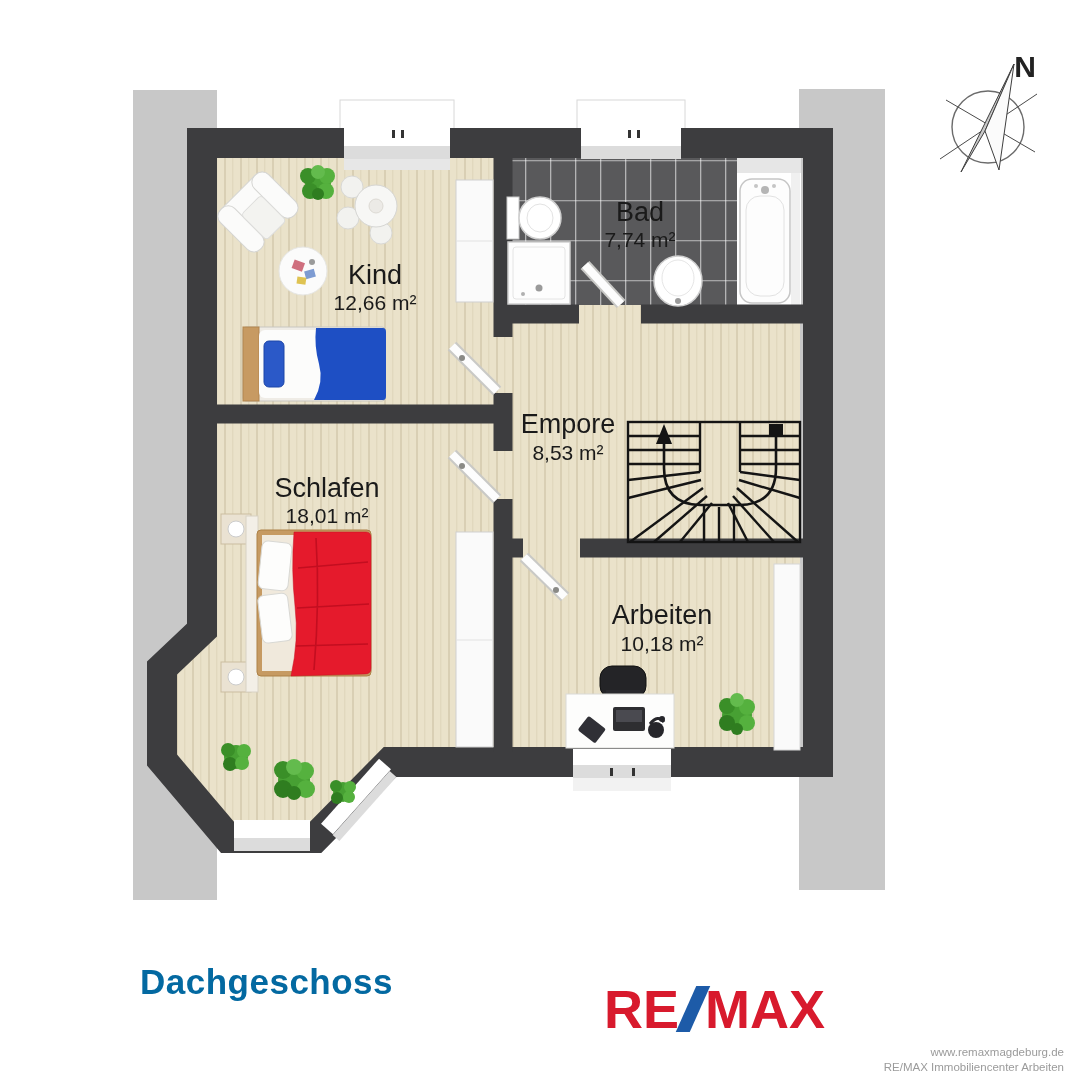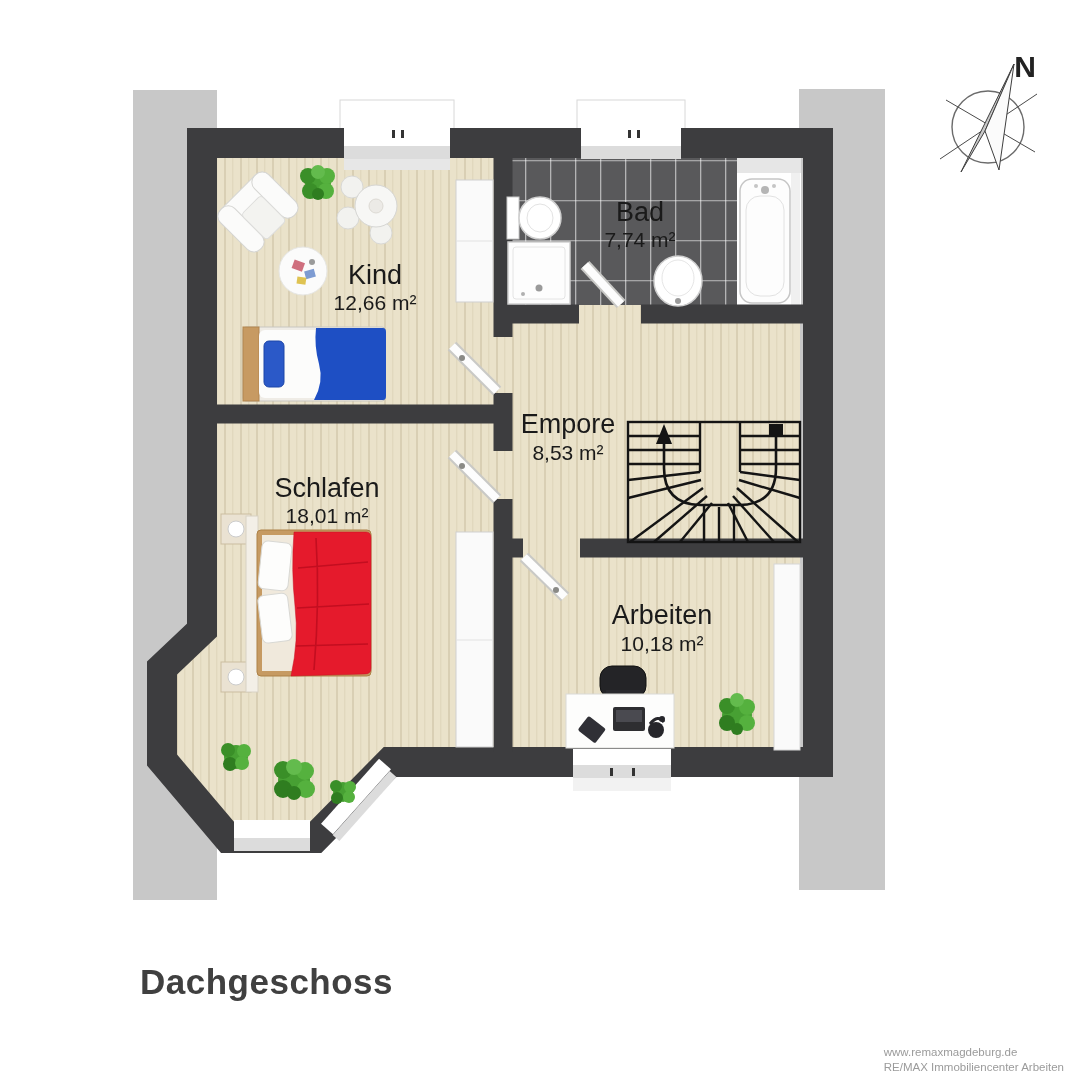--- a/index.html
+++ b/index.html
@@ -1,24 +1,24 @@
 <!DOCTYPE html>
 <html><head>
 <meta charset="utf-8">
 <style>
   html,body{margin:0;padding:0;background:#ffffff;}
   #stage{position:relative;width:1072px;height:1080px;background:#fff;overflow:hidden;
          font-family:"Liberation Sans",sans-serif;}
   #plan{position:absolute;left:0;top:0;}
   .room-name{font-size:27px;fill:#1a1a1a;}
   .room-area{font-size:21px;fill:#1a1a1a;}
-  #floor-title{position:absolute;left:140px;top:962px;font-size:35px;font-weight:bold;color:#404040;letter-spacing:0.5px;}
+  #floor-title{position:absolute;left:140px;top:962px;font-size:35px;font-weight:bold;color:#0369a1;letter-spacing:0.5px;}
   #logo{position:absolute;left:604px;top:978px;font-size:54px;font-weight:bold;color:#d81a2d;letter-spacing:0px;white-space:nowrap;}
   #logo .slash{display:inline-block;width:14px;height:46px;background:#1d5ba8;transform:skewX(-24deg);margin:0 5px 0 7px;vertical-align:-4px;}
-  #footer{position:absolute;right:8px;top:1045px;text-align:left;font-size:11.5px;line-height:1.32;color:#9b9b9b;}
+  #footer{position:absolute;right:8px;top:1045px;text-align:right;font-size:11.5px;line-height:1.32;color:#9b9b9b;}
   #compass-n{font-size:30px;font-weight:bold;fill:#222;}
 </style>
 </head>
 <body>
 
 <div id="stage">
 
 <svg id="plan" width="1072" height="1080" viewBox="0 0 1072 1080">
   <defs>
     <pattern id="wood" width="16" height="120" patternUnits="userSpaceOnUse">
@@ -279,19 +279,20 @@
     <line x1="940" y1="159" x2="1037" y2="94" stroke="#4a4a4a" stroke-width="1"></line>
     <line x1="946" y1="100" x2="1035" y2="152" stroke="#4a4a4a" stroke-width="1"></line>
     <polygon points="1014,64 961,172 985,131" fill="#c9c9c9" stroke="#3f3f3f" stroke-width="1" stroke-linejoin="round"></polygon>
     <polygon points="1014,64 999,170 985,131" fill="#fbfbfb" stroke="#3f3f3f" stroke-width="1" stroke-linejoin="round"></polygon>
     <text id="compass-n" x="1025" y="77" text-anchor="middle">N</text>
   </g>
 </svg>
 
 <div id="floor-title">Dachgeschoss</div>
 
+<div id="logo"><span>RE</span><span class="slash"></span><span>MAX</span></div>
 
 <div id="footer">
   <div>www.remaxmagdeburg.de</div>
   <div>RE/MAX Immobiliencenter Arbeiten</div>
 </div>
 
 </div>
 
 </body></html>

